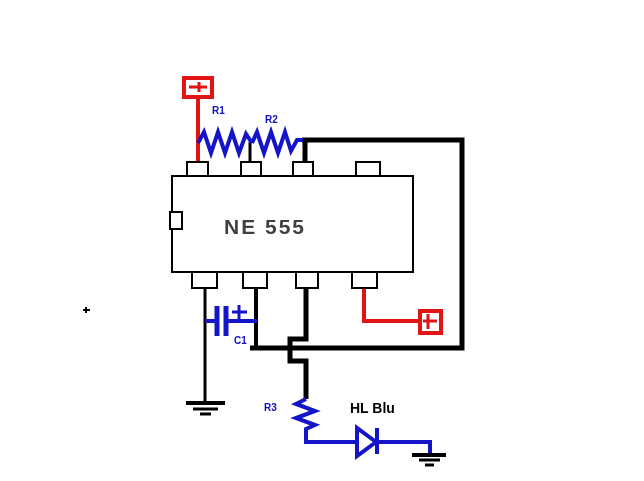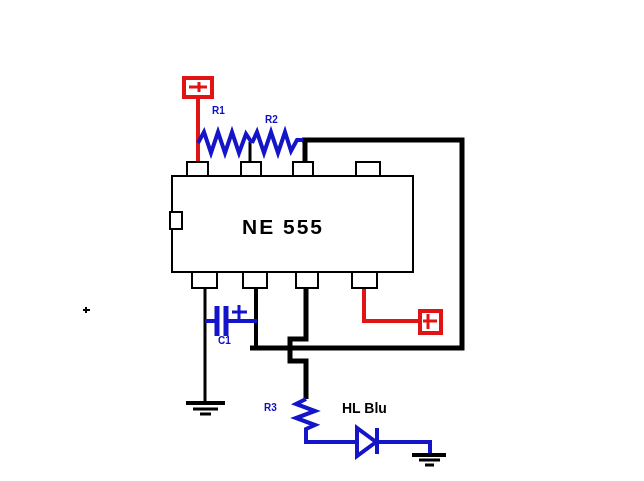--- a/index.html
+++ b/index.html
@@ -5,22 +5,22 @@
   html,body{margin:0;padding:0;background:#fff;}
   .canvas{
     position:relative;width:644px;height:481px;background:#ffffff;
     font-family:"Liberation Sans",sans-serif;overflow:hidden;
   }
   .layer{position:absolute;left:0;top:0;}
   .lbl{position:absolute;font-weight:bold;white-space:nowrap;}
   .lbl-blue{color:#0f0fc4;font-size:10px;}
   .lbl-black{color:#000;font-size:14px;}
   .ic-label{
-    position:absolute;left:172px;top:215px;width:222px;text-align:center;
-    color:#000000;font-size:21px;font-weight:bold;letter-spacing:2px;
+    position:absolute;left:154px;top:215px;width:222px;text-align:center;
+    color:#404040;font-size:21px;font-weight:bold;letter-spacing:2px;
   }
 </style>
 </head>
 <body>
 
 <div class="canvas">
 
   <svg class="layer" width="644" height="481" viewBox="0 0 644 481">
 
     <g>
@@ -120,18 +120,18 @@
       <line x1="86" y1="307" x2="86" y2="313" stroke="#000" stroke-width="2"></line>
     </g>
   </svg>
 
   <div class="ic-label">NE 555</div>
 
   <div class="lbl lbl-blue" style="left:212px;top:105px;">R1</div>
 
   <div class="lbl lbl-blue" style="left:265px;top:114px;">R2</div>
 
-  <div class="lbl lbl-blue" style="left:218px;top:335px;">C1</div>
+  <div class="lbl lbl-blue" style="left:234px;top:335px;">C1</div>
 
   <div class="lbl lbl-blue" style="left:264px;top:402px;">R3</div>
 
-  <div class="lbl lbl-black" style="left:342px;top:400px;text-align:center;">HL Blu</div>
+  <div class="lbl lbl-black" style="left:350px;top:400px;text-align:center;">HL Blu</div>
 </div>
 
 </body></html>

